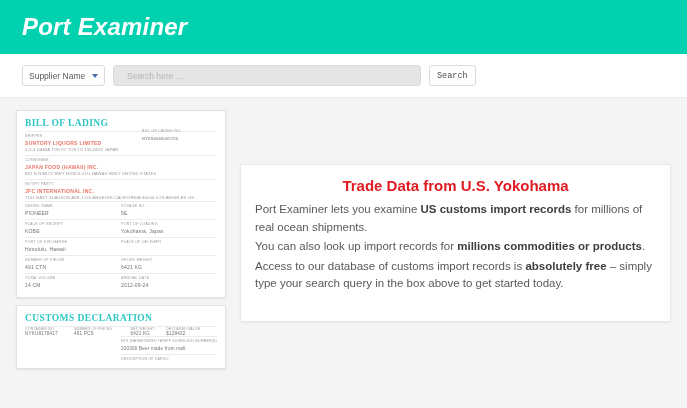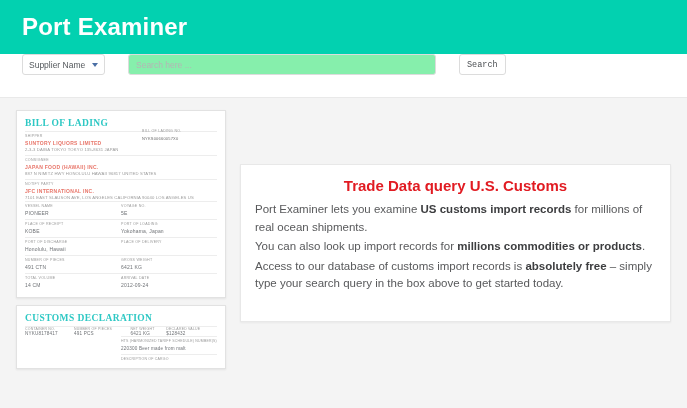--- a/index.html
+++ b/index.html
@@ -12,37 +12,38 @@
   }
   .page { position: relative; width: 687px; height: 408px; background: #f4f4f4; }
 
   
   .header {
     height: 54px;
     background: #02d1b0;
     display: flex;
     align-items: center;
     padding-left: 22px;
+    font-style: italic;
   }
   .brand {
     color: #ffffff;
     font-size: 24px;
     font-weight: bold;
     letter-spacing: 0.2px;
   }
 
   
   .searchbar {
     height: 44px;
     background: #ffffff;
     border-bottom: 1px solid #e9e9e9;
     display: flex;
-    align-items: flex-start;
+    align-items: center;
     padding: 0 22px;
-    gap: 23px;
+    gap: 8px;
   }
   .select-box {
     position: relative;
     width: 83px;
     height: 21px;
     border: 1px solid #dcdcdc;
     border-radius: 3px;
     background: #fff;
     display: flex;
     align-items: center;
@@ -61,24 +62,24 @@
     border-left: 3.5px solid transparent;
     border-right: 3.5px solid transparent;
     border-top: 4px solid #4a6fa5;
   }
   .search-input {
     flex: 0 0 auto;
     width: 308px;
     height: 21px;
     border: 1px solid #dcdcdc;
     border-radius: 3px;
-    background: #86efac;
+    background: #e5e5e5;
     font-size: 8.5px;
     color: #7a7a7a;
-    padding: 0 7px;
+    padding: 0 13px;
     font-family: "Liberation Sans", sans-serif;
     outline: none;
   }
   .search-input::placeholder { color: #b5b5b5; }
   .search-btn {
     height: 21px;
     min-width: 38px;
     border: 1px solid #dcdcdc;
     border-radius: 3px;
     background: #fff;
@@ -344,21 +345,21 @@
         <div class="hts-block">
           <div class="hts-lbl">HTS (HARMONIZED TARIFF SCHEDULE) NUMBER(S)</div>
           <div class="hts-val">220300 Beer made from malt</div>
           <div class="hts-lbl">DESCRIPTION OF CARGO</div>
         </div>
       </div>
 
     </div>
 
     <div class="info-panel">
-      <div class="info-title">Trade Data query U.S. Customs</div>
+      <div class="info-title">Trade Data from U.S. Yokohama</div>
 
       <p class="info-p">
         <span>Port Examiner lets you examine </span><b>US customs import records</b><span> for millions of real ocean shipments.</span>
       </p>
       <p class="info-p">
         <span>You can also look up import records for </span><b>millions commodities or products</b><span>.</span>
       </p>
       <p class="info-p">
         <span>Access to our database of customs import records is </span><b>absolutely free</b><span> – simply type your search query in the box above to get started today.</span>
       </p>

